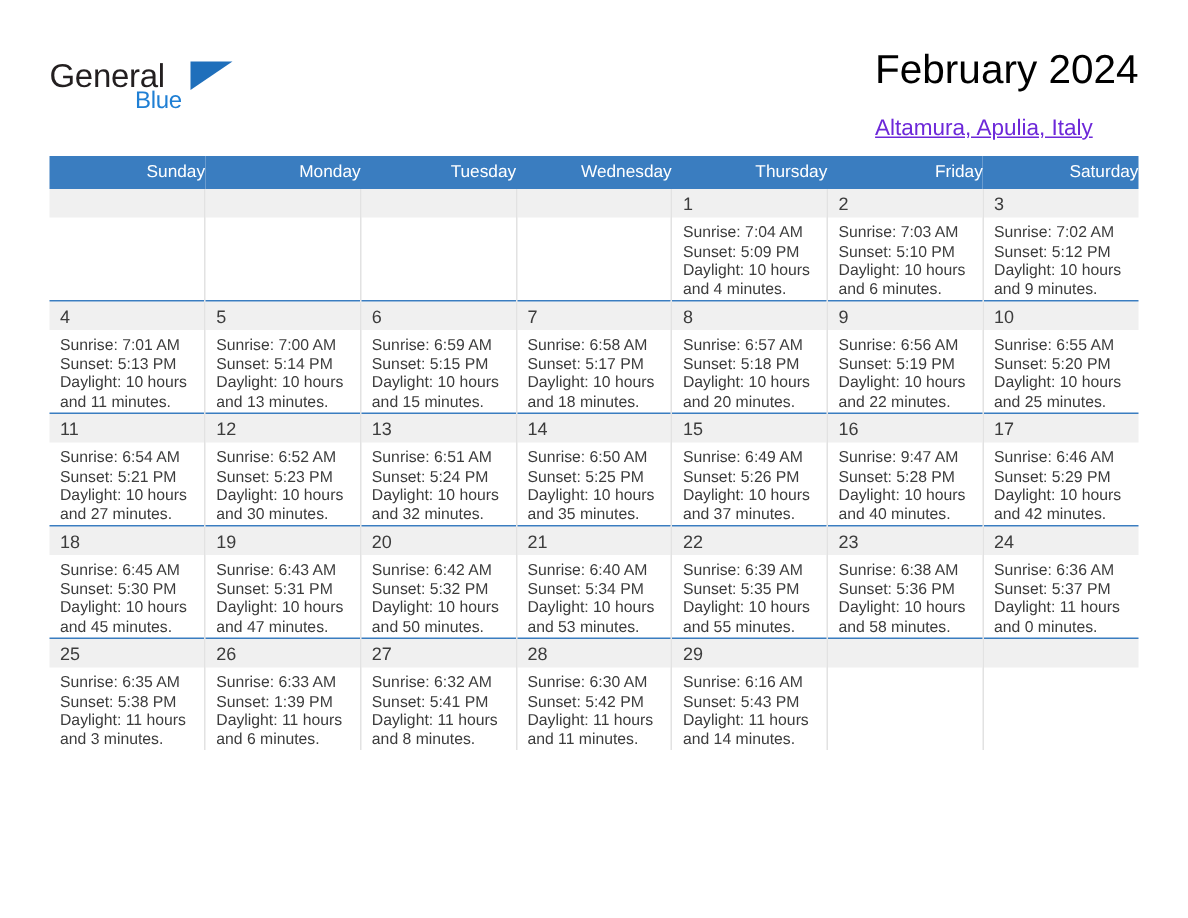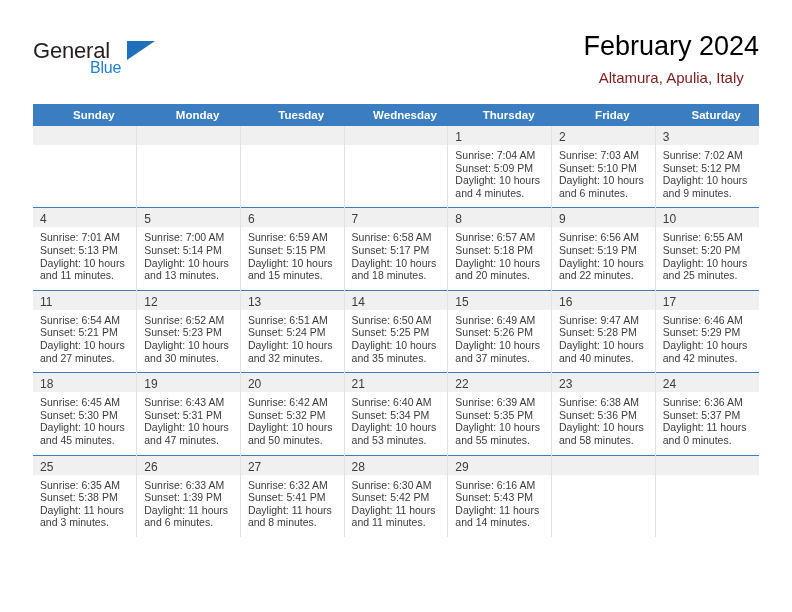--- a/index.html
+++ b/index.html
@@ -63,52 +63,53 @@
     font-size: 16px;
     letter-spacing: -0.2px;
     color: #1f7fd4;
     font-family: "Liberation Sans", sans-serif;
   }
 
   .title-block {
     position: absolute;
     right: 0;
     top: 0;
-    text-align: center;
+    text-align: left;
   }
   .cal-title {
     font-size: 27px;
     color: #000000;
     line-height: 33px;
     white-space: nowrap;
   }
   .cal-subtitle {
     font-size: 15px;
-    color: #7f1d1d;
+    color: #6d28d9;
     line-height: 22px;
-    margin-top: 4px;
+    margin-top: 12px;
     white-space: nowrap;
+    text-decoration: underline;
   }
 
   
   .calendar {
     position: absolute;
     left: 33px;
     top: 104px;
     width: 726px;
     border-collapse: collapse;
     table-layout: fixed;
   }
 
   .calendar th {
     background: #3a7dc0;
     color: #ffffff;
     font-size: 11.5px;
-    font-weight: bold;
-    text-align: center;
+    font-weight: normal;
+    text-align: right;
     padding: 5px 0 5px 18px;
     height: 11px;
     border: none;
   }
 
   .calendar td {
     vertical-align: top;
     padding: 0;
     border-left: 1px solid #e2e2e2;
     border-top: 1px solid #3a7dc0;
@@ -127,21 +128,21 @@
     height: 19px;
     padding: 1px 0 0 7px;
     box-sizing: border-box;
   }
   .daynum {
     font-size: 12px;
     color: #3c3c3c;
     line-height: 17px;
   }
   .cell-body {
-    padding: 4px 5px 8px 7px;
+    padding: 4px 5px 0 7px;
   }
   .cell-body div {
     font-size: 10.5px;
     line-height: 12.6px;
     color: #3c3c3c;
     white-space: nowrap;
   }
   td.empty .daynum-band {
     background: #f0f0f0;
   }

